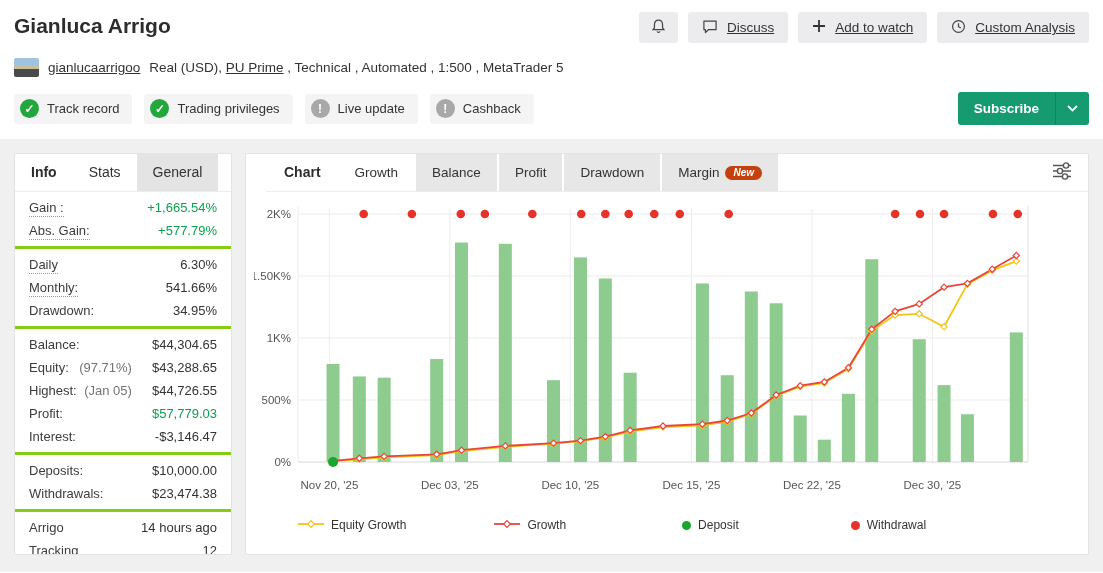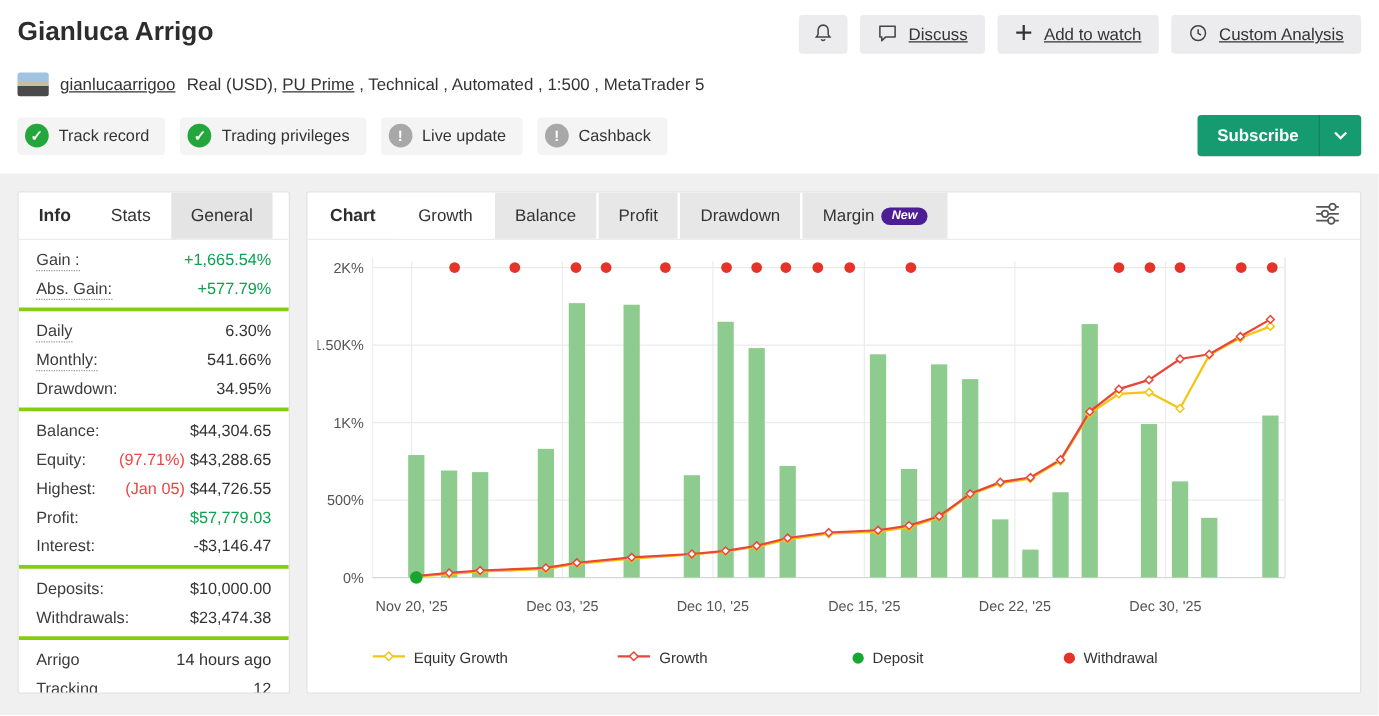--- a/index.html
+++ b/index.html
@@ -43,29 +43,29 @@
   .itab.lead { font-weight:700; color:#2d2d2d; }
   .itab.chip { background:#e4e4e4; }
   .grp { padding:4px 0; border-top:3px solid #84cc16; }
   .grp:first-child { border-top:none; }
   .row { display:flex; justify-content:space-between; padding:3px 14px; font-size:13px; line-height:17px; }
   .lab { color:#3c3c3c; }
   .dotted { border-bottom:1px dotted #999; padding-bottom:1px; }
   .val { text-align:right; color:#333; }
   .green { color:#0ca24f; }
   .bold { font-weight:400; }
-  .prefix { color:#ef4444; margin-right:4px; }
+  .prefix { color:#737373; margin-right:20px; }
 
   
-  .ctab-row { display:flex; align-items:stretch; border-bottom:1px solid #ececec; }
+  .ctab-row { display:flex; align-items:stretch; border-bottom:1px solid #ececec;margin-left:20px; }
   .chart-label { font-weight:700; font-size:14px; color:#2d2d2d; padding:0 18px; line-height:37px; }
   .ctab { padding:0 16px; line-height:37px; font-size:13.5px; background:#e7e7e7; margin-right:2px;
           cursor:pointer; display:flex; align-items:center; gap:6px; }
   .ctab.active { background:#fff; }
-  .new-pill { background:#4c1d95; color:#fff; font-size:10px; font-weight:700; font-style:italic;
+  .new-pill { background:#c2410c; color:#fff; font-size:10px; font-weight:700; font-style:italic;
               border-radius:9px; padding:2px 8px; line-height:1; }
   .filter-btn { margin-left:auto; padding:0 15px; display:flex; align-items:center; cursor:pointer;
                 background:none; border:none; }
   .chart-wrap { padding:6px 8px 0; }
   .legend { display:flex; align-items:center; height:42px; font-size:12px; color:#333; }
   .lg-item { display:flex; align-items:center; gap:7px; cursor:pointer; }
   .lg-item:nth-child(1) { margin-left:52px; }
   .lg-item:nth-child(2) { margin-left:88px; }
   .lg-item:nth-child(3) { margin-left:116px; }
   .lg-item:nth-child(4) { margin-left:112px; }

